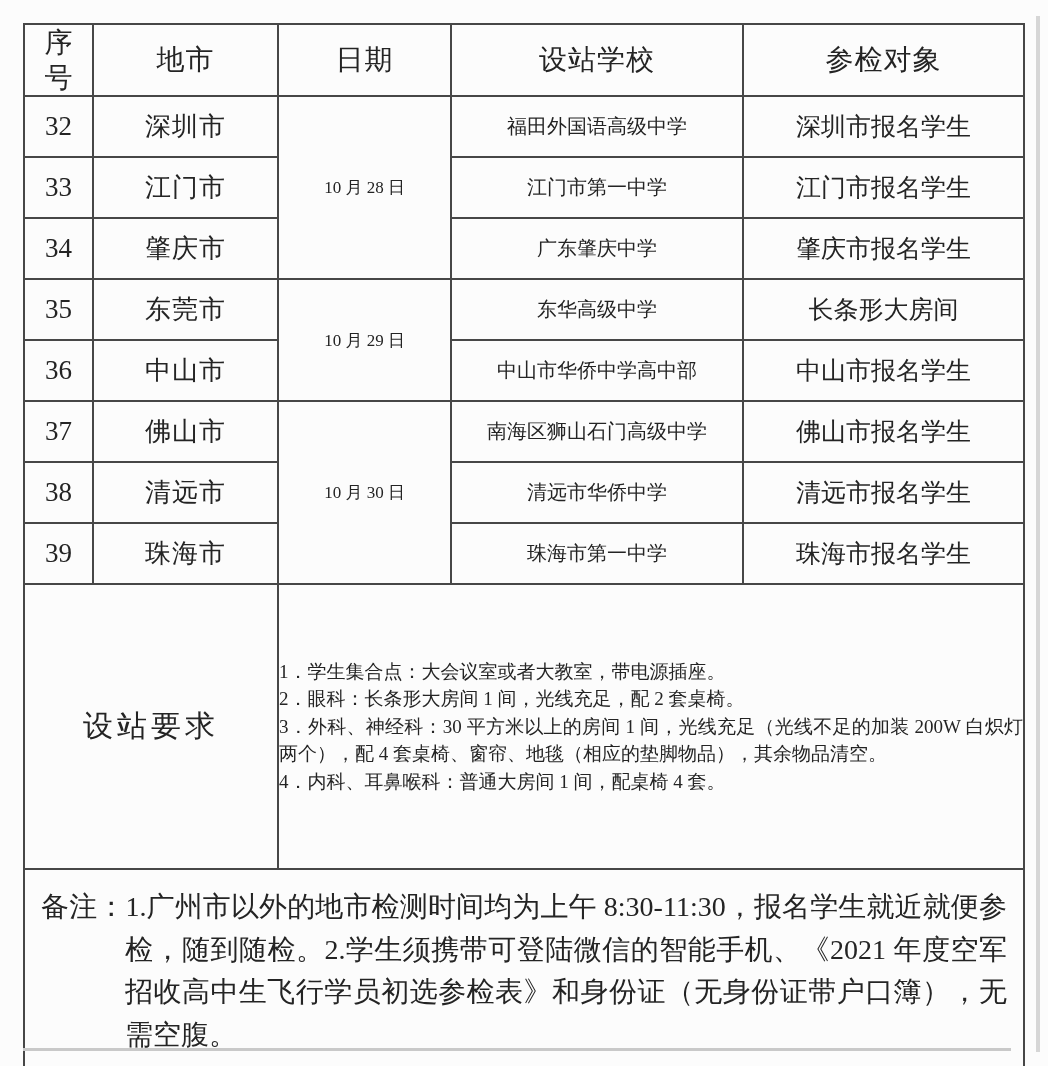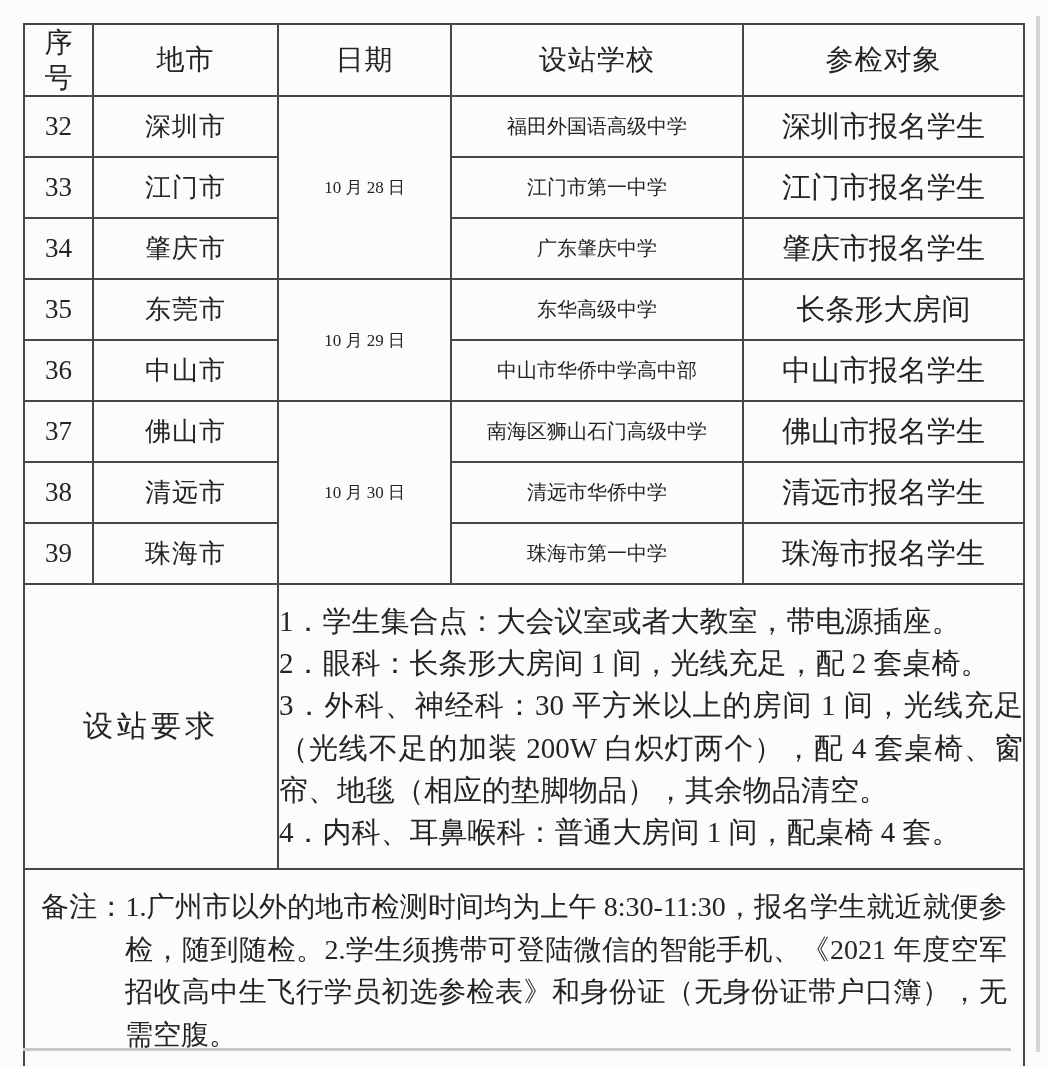--- a/index.html
+++ b/index.html
@@ -48,34 +48,34 @@
   .vstack {
     display: inline-block;
     width: 1.15em;
     line-height: 1.25;
     letter-spacing: 0;
   }
   td.c-no     { font-size: 27px; }
   td.c-city   { font-size: 26px; letter-spacing: 1px; }
   td.c-date   { font-size: 17px; white-space: nowrap; }
   td.c-school { font-size: 20px; white-space: nowrap; }
-  td.c-target { font-size: 29px; white-space: nowrap; }
+  td.c-target { font-size: 25px; white-space: nowrap; }
 
   td.req-label {
     font-size: 30px;
     font-weight: 600;
     letter-spacing: 4px;
   }
   td.req-content {
     text-align: left;
     padding: 0 14px 0 18px;
   }
   td.req-content p {
     margin: 0;
-    font-size: 29px;
+    font-size: 19px;
     line-height: 1.45;
     text-align: justify;
     text-justify: inter-ideograph;
   }
   td.notes-cell {
     text-align: left;
     vertical-align: top;
     padding: 11px 24px 0 6px;
   }
   .notes-p {

